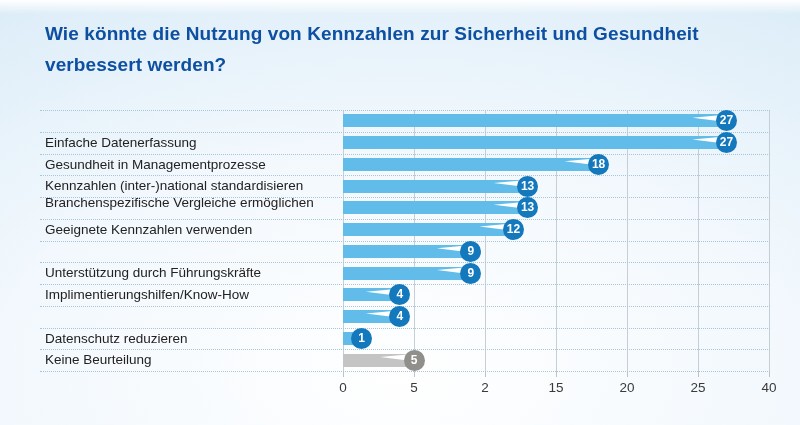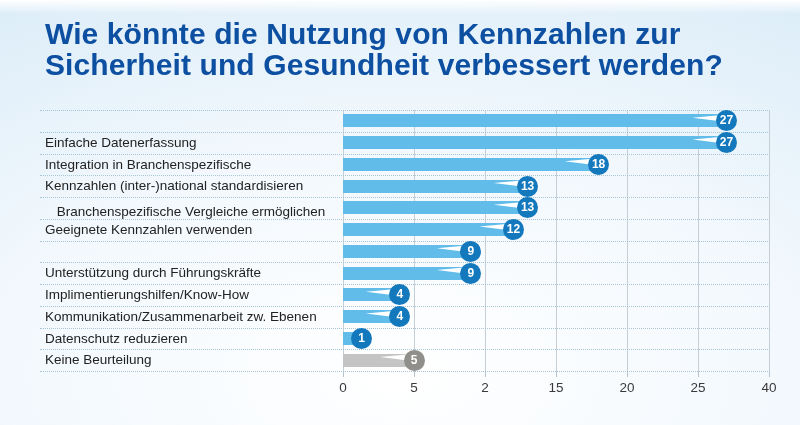--- a/index.html
+++ b/index.html
@@ -13,21 +13,21 @@
     overflow:hidden;
     background:radial-gradient(ellipse 900px 520px at 50% 88%, #ffffff 0%, #f2f8fd 45%, #d3e8f6 100%);
   }
   .top-glow{
     position:absolute;left:0;top:0;width:800px;height:14px;
     background:linear-gradient(#ffffff, rgba(255,255,255,0));
     pointer-events:none;
   }
   .title{
     position:absolute;left:45px;top:18px;width:700px;
-    font-size:30px;line-height:31px;font-weight:bold;
+    font-size:19px;line-height:31px;font-weight:bold;
     letter-spacing:0.1px;
     margin:0;
   }
   .chart{
     position:absolute;left:40px;top:110px;width:730px;height:300px;
   }
   .gridline{
     position:absolute;top:0;width:1px;height:261px;
     background:#c6cfd6;
   }
@@ -96,31 +96,31 @@
       <div class="separator" style="top: 0px;"></div>
       <div class="bar" style="left: 303px; top: 4.375px; width: 383.4px; background: rgb(97, 188, 233);"></div>
       <div class="wedge" style="left: 652.4px; top: 4.875px; width: 30px;"></div>
       <div class="badge" style="left: 675.9px; top: 0.375px; background: rgb(20, 120, 189);">27</div>
       <div class="separator" style="top: 21.75px;"></div>
       <div class="row-label" style="top: 21.75px;">Einfache Datenerfassung</div>
       <div class="bar" style="left: 303px; top: 26.125px; width: 383.4px; background: rgb(97, 188, 233);"></div>
       <div class="wedge" style="left: 652.4px; top: 26.625px; width: 30px;"></div>
       <div class="badge" style="left: 675.9px; top: 22.125px; background: rgb(20, 120, 189);">27</div>
       <div class="separator" style="top: 43.5px;"></div>
-      <div class="row-label" style="top: 43.5px;">Integration in Branchenspezifische</div>
+      <div class="row-label" style="top: 43.5px;">Gesundheit in Managementprozesse</div>
       <div class="bar" style="left: 303px; top: 47.875px; width: 255.6px; background: rgb(97, 188, 233);"></div>
       <div class="wedge" style="left: 524.6px; top: 48.375px; width: 30px;"></div>
       <div class="badge" style="left: 548.1px; top: 43.875px; background: rgb(20, 120, 189);">18</div>
       <div class="separator" style="top: 65.25px;"></div>
       <div class="row-label" style="top: 65.25px;">Kennzahlen (inter-)national standardisieren</div>
       <div class="bar" style="left: 303px; top: 69.625px; width: 184.6px; background: rgb(97, 188, 233);"></div>
       <div class="wedge" style="left: 453.6px; top: 70.125px; width: 30px;"></div>
       <div class="badge" style="left: 477.1px; top: 65.625px; background: rgb(20, 120, 189);">13</div>
       <div class="separator" style="top: 87px;"></div>
-      <div class="row-label" style="top: 91px; text-align: center;">Branchenspezifische Vergleiche ermöglichen</div>
+      <div class="row-label" style="top: 82px;">Branchenspezifische Vergleiche ermöglichen</div>
       <div class="bar" style="left: 303px; top: 91.375px; width: 184.6px; background: rgb(97, 188, 233);"></div>
       <div class="wedge" style="left: 453.6px; top: 91.875px; width: 30px;"></div>
       <div class="badge" style="left: 477.1px; top: 87.375px; background: rgb(20, 120, 189);">13</div>
       <div class="separator" style="top: 108.75px;"></div>
       <div class="row-label" style="top: 108.75px;">Geeignete Kennzahlen verwenden</div>
       <div class="bar" style="left: 303px; top: 113.125px; width: 170.4px; background: rgb(97, 188, 233);"></div>
       <div class="wedge" style="left: 439.4px; top: 113.625px; width: 30px;"></div>
       <div class="badge" style="left: 462.9px; top: 109.125px; background: rgb(20, 120, 189);">12</div>
       <div class="separator" style="top: 130.5px;"></div>
       <div class="bar" style="left: 303px; top: 134.875px; width: 127.8px; background: rgb(97, 188, 233);"></div>
@@ -130,21 +130,20 @@
       <div class="row-label" style="top: 152.25px;">Unterstützung durch Führungskräfte</div>
       <div class="bar" style="left: 303px; top: 156.625px; width: 127.8px; background: rgb(97, 188, 233);"></div>
       <div class="wedge" style="left: 396.8px; top: 157.125px; width: 30px;"></div>
       <div class="badge" style="left: 420.3px; top: 152.625px; background: rgb(20, 120, 189);">9</div>
       <div class="separator" style="top: 174px;"></div>
       <div class="row-label" style="top: 174px;">Implimentierungshilfen/Know-How</div>
       <div class="bar" style="left: 303px; top: 178.375px; width: 56.8px; background: rgb(97, 188, 233);"></div>
       <div class="wedge" style="left: 325.8px; top: 178.875px; width: 30px;"></div>
       <div class="badge" style="left: 349.3px; top: 174.375px; background: rgb(20, 120, 189);">4</div>
       <div class="separator" style="top: 195.75px;"></div>
-      <div class="row-label" style="top: 195.75px;">Kommunikation/Zusammenarbeit zw. Ebenen</div>
       <div class="bar" style="left: 303px; top: 200.125px; width: 56.8px; background: rgb(97, 188, 233);"></div>
       <div class="wedge" style="left: 325.8px; top: 200.625px; width: 30px;"></div>
       <div class="badge" style="left: 349.3px; top: 196.125px; background: rgb(20, 120, 189);">4</div>
       <div class="separator" style="top: 217.5px;"></div>
       <div class="row-label" style="top: 217.5px;">Datenschutz reduzieren</div>
       <div class="bar" style="left: 303px; top: 221.875px; width: 14.2px; background: rgb(97, 188, 233);"></div>
       <div class="badge" style="left: 311px; top: 217.875px; background: rgb(20, 120, 189);">1</div>
       <div class="separator" style="top: 239.25px;"></div>
       <div class="row-label" style="top: 239.25px;">Keine Beurteilung</div>
       <div class="bar" style="left: 303px; top: 243.625px; width: 71px; background: rgb(196, 196, 196);"></div>

